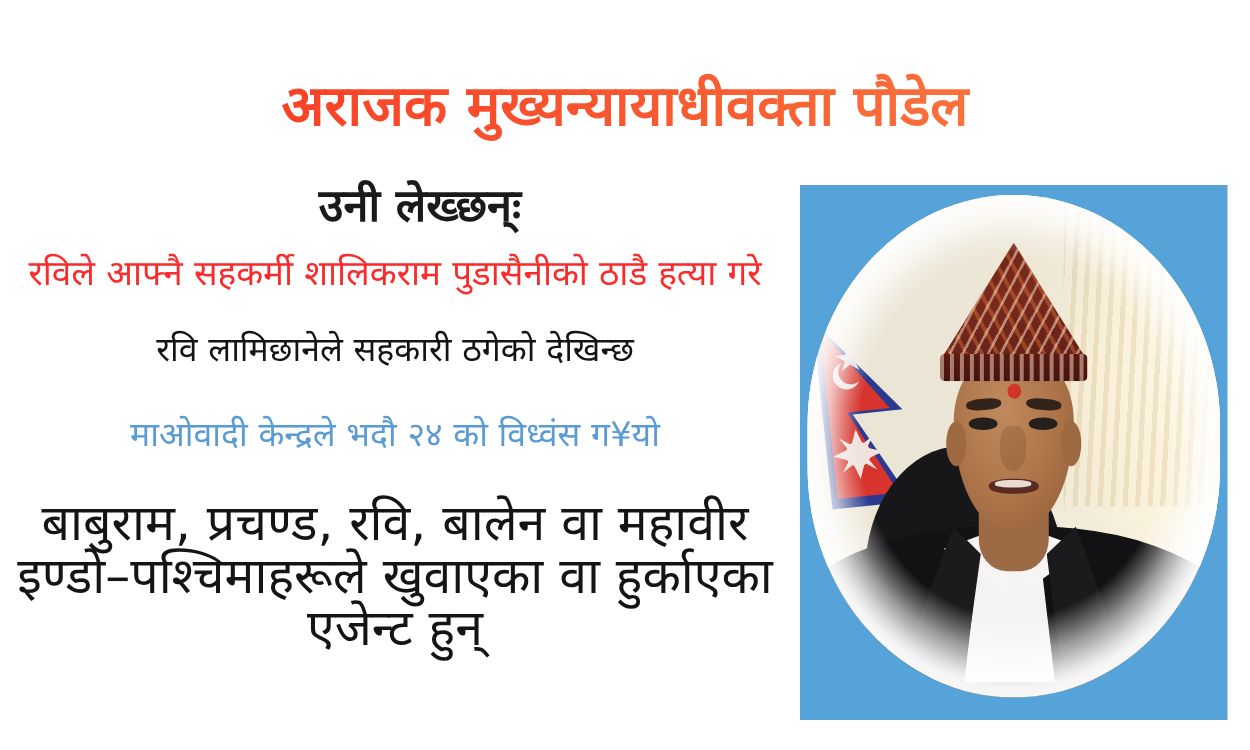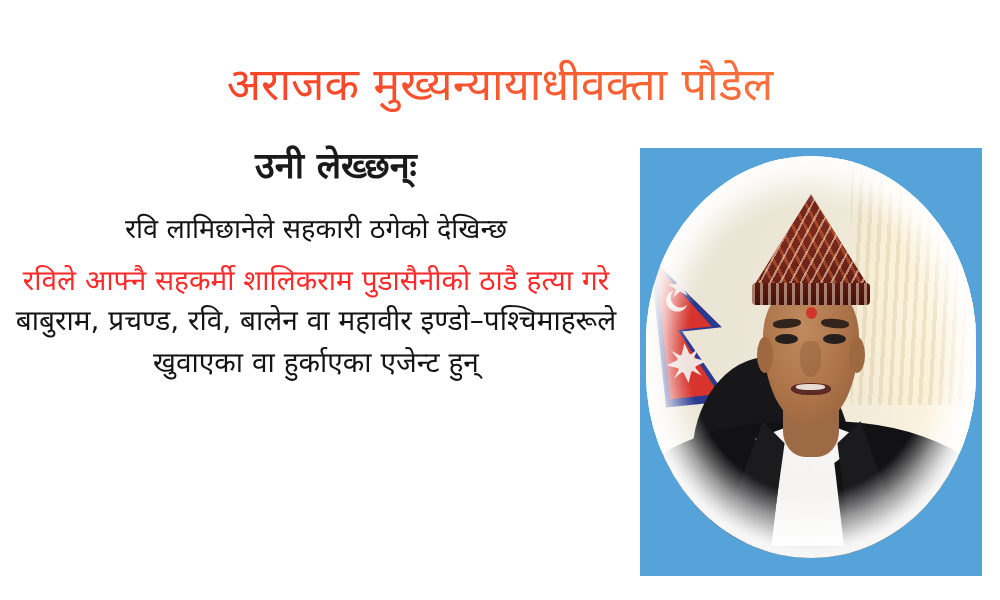--- a/index.html
+++ b/index.html
@@ -21,21 +21,21 @@
   }
 
   
   .headline {
     position: absolute;
     left: 0;
     top: 56px;
     width: 1000px;
     text-align: center;
     font-family: "DejaVu Sans", "Liberation Sans", sans-serif;
-    font-weight: normal;
+    font-weight: bold;
     font-size: 45px;
     line-height: 58px;
     letter-spacing: 0px;
     background-image: linear-gradient(90deg, #f7341f 0%, #f94a2b 35%, #f96434 65%, #fb8b4d 100%);
     -webkit-background-clip: text;
     background-clip: text;
     color: transparent;
     -webkit-text-fill-color: transparent;
     white-space: nowrap;
   }
@@ -85,24 +85,25 @@
   .l-blue {
     font-size: 27px;
     line-height: 38px;
     font-weight: normal;
     color: #5b9bd5;
     margin-top: 30px;
     padding: 0 16px;
   }
 
   .l-black2 {
-    font-size: 28px;
+    font-size: 40px;
     line-height: 42px;
     font-weight: normal;
     color: #141414;
+    margin-top: 30px;
     padding: 0 6px;
   }
 
   
   .photo-panel {
     position: absolute;
     left: 640px;
     top: 148px;
     width: 342px;
     height: 428px;
@@ -362,24 +363,25 @@
 </head>
 <body>
 
 <div class="poster">
 
   <div class="headline">अराजक मुख्यन्यायाधीवक्ता पौडेल</div>
 
   <div class="textcol">
     <div class="line l-intro">उनी लेख्छन्ः</div>
 
+    <div class="line l-red">रविले आफ्नै सहकर्मी शालिकराम पुडासैनीको ठाडै हत्या गरे</div>
+
     <div class="line l-black">रवि लामिछानेले सहकारी ठगेको देखिन्छ</div>
 
-    <div class="line l-red">रविले आफ्नै सहकर्मी शालिकराम पुडासैनीको ठाडै हत्या गरे</div>
-
+    <div class="line l-blue">माओवादी केन्द्रले भदौ २४ को विध्वंस ग¥यो</div>
 
     <div class="line l-black2">बाबुराम, प्रचण्ड, रवि, बालेन वा महावीर इण्डो–पश्चिमाहरूले खुवाएका वा हुर्काएका एजेन्ट हुन्</div>
   </div>
 
   <div class="photo-panel">
     <div class="photo-stage">
       <div class="photo-oval">
 
         <div class="scene"></div>
         <div class="curtain"></div>

